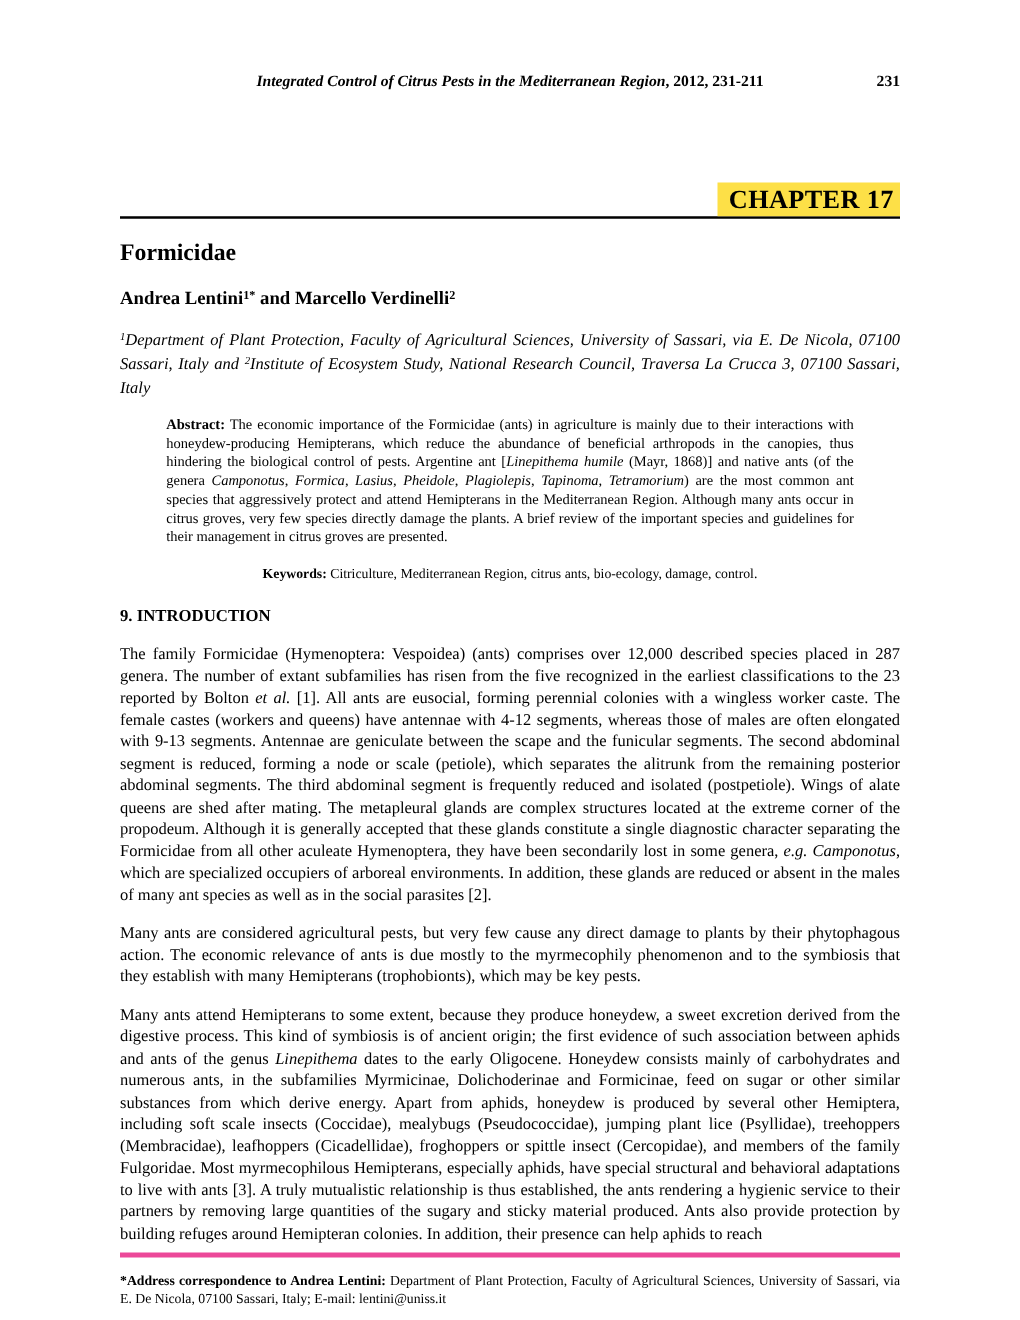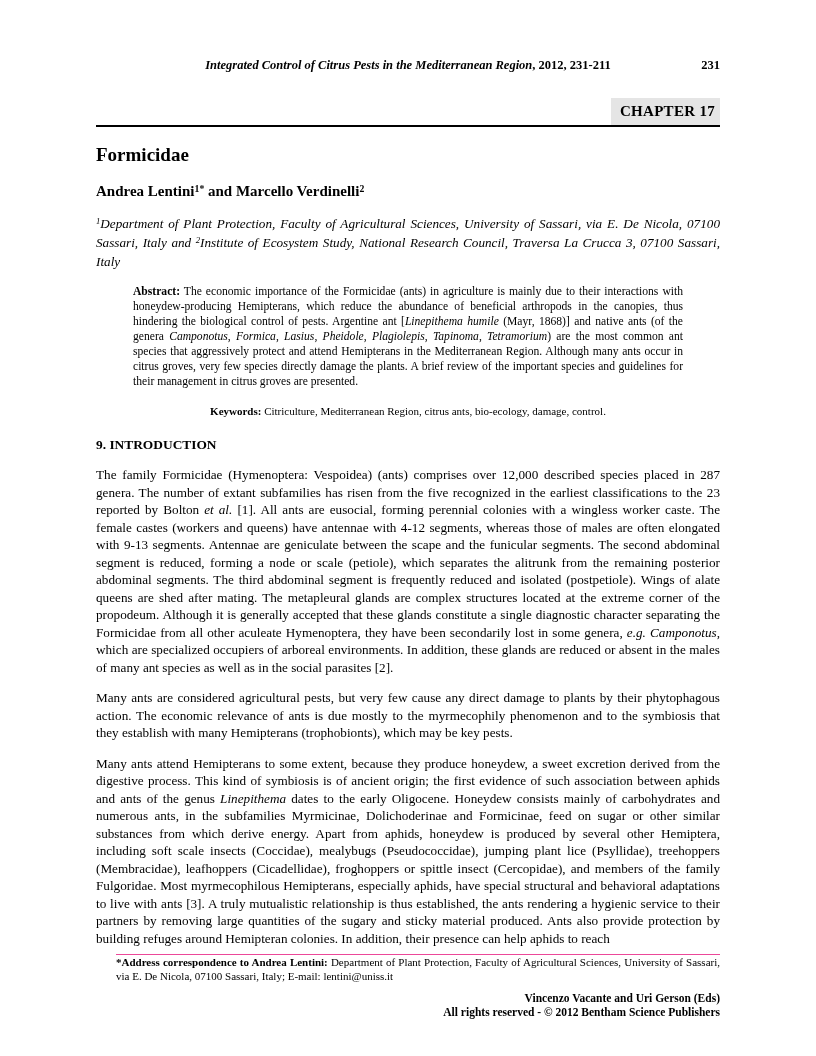--- a/index.html
+++ b/index.html
@@ -15,43 +15,43 @@
     overflow:hidden;
   }
   
   .running-head { position:relative; text-align:center; font-size:12.5px; line-height:15px; }
   .rh-title { font-weight:bold; }
   .run-head-page { position:absolute; right:0; top:0; font-weight:bold; }
   
   .chapter-row { margin-top:25px; border-bottom:2px solid #000; text-align:right; line-height:0; }
   .chapter-badge {
     display:inline-block;
-    background:#e5e5e5;
-    font-weight:bold; font-size:15px; line-height:27px;
+    background:#fde047;
+    font-weight:bold; font-size:21px; line-height:27px;
     padding:0 5px 0 9px;
     letter-spacing:.3px;
+    margin-top:48px;
   }
   
   .doc-title { margin-top:16px; font-size:19px; font-weight:bold; line-height:23px; }
   .authors { margin-top:16px; font-size:15px; font-weight:bold; line-height:19px; }
   .affiliation { margin-top:13px; font-style:italic; font-size:13.2px; line-height:17px; text-align:justify; }
   
   .abstract { margin:14px 37px 0 37px; font-size:11.6px; line-height:15px; text-align:justify; }
   .keywords { margin-top:14px; font-size:11px; line-height:17px;text-align:center; }
   .section-heading { margin-top:16px; font-size:13.4px; font-weight:bold; line-height:17px; }
   
   p.body { margin:13px 0 0 0; font-size:13.2px; line-height:17.5px; text-align:justify; }
   
   .footnote {
     margin-top:7px;
-    border-top:1px solid #ec4899;
-    padding-top:1px;
+    border-top:4px solid #ec4899;
+    padding-top:13px;
     font-size:11px; line-height:13.5px;
     text-align:justify;
-    margin-left:20px;
   }
   .imprint { margin-top:8px; text-align:right; font-weight:bold; font-size:11.5px; line-height:14px; }
   
   .run-b  { font-weight:bold; }
   .run-i  { font-style:italic; }
   .run-bi { font-weight:bold; font-style:italic; }
   .run-sup { font-size:.65em; position:relative; top:-.45em; }
 </style>
 </head>
 <body>

